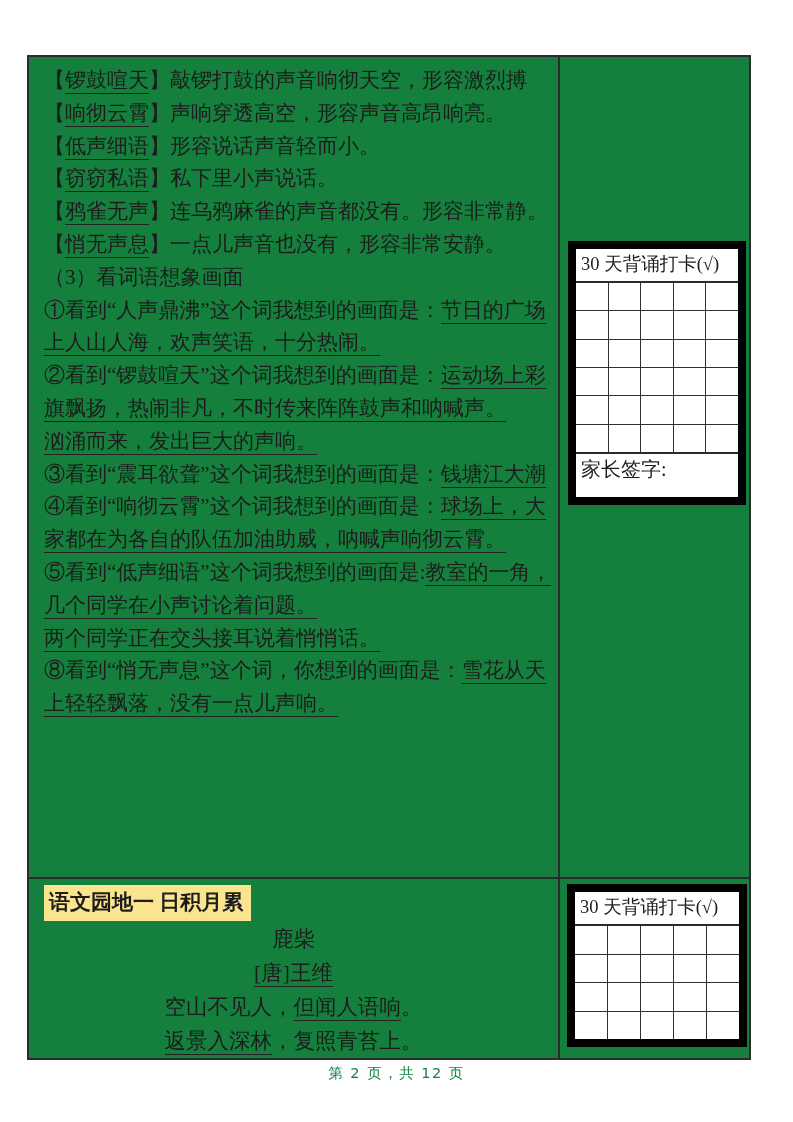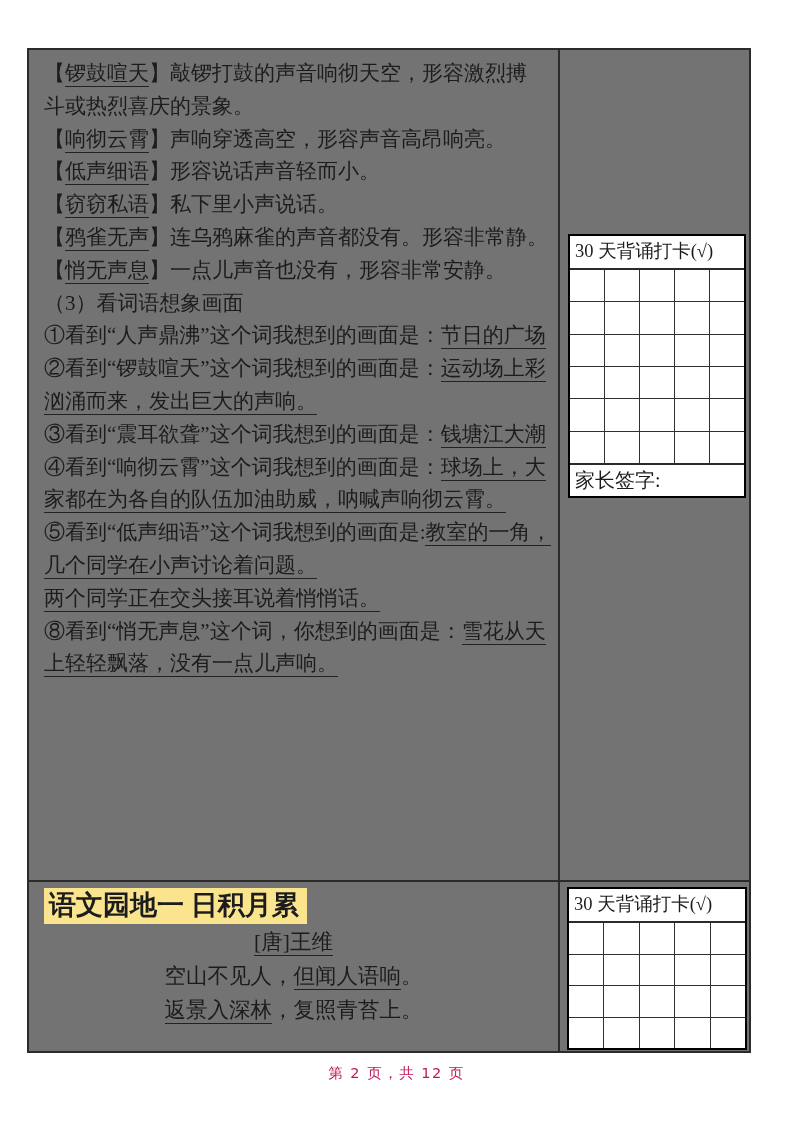--- a/index.html
+++ b/index.html
@@ -1,86 +1,87 @@
 <!DOCTYPE html>
 <html><head>
 <meta charset="utf-8">
 <style>
   html,body{margin:0;padding:0;background:#ffffff;}
   .page{
     position:relative;width:793px;height:1122px;background:#ffffff;
     font-family:"Liberation Serif","DejaVu Serif",serif;color:#1c1c1c;overflow:hidden;
   }
   .table{
-    position:absolute;left:27px;top:48px;width:724px;height:1005px;
-    border:2px solid #2b2b2b;box-sizing:border-box;display:flex;flex-direction:column;background:#737373;
+    position:absolute;left:27px;top:55px;width:724px;height:1005px;
+    border:2px solid #2b2b2b;box-sizing:border-box;display:flex;flex-direction:column;background:#15803d;
   }
   .row{display:flex;box-sizing:border-box;}
   .row-1{height:830px;}
   .row-2{flex:1;border-top:2px solid #2b2b2b;}
   .cell-left{
     width:531px;box-sizing:border-box;border-right:2px solid #2b2b2b;
   }
   .cell-right{flex:1;position:relative;box-sizing:border-box;}
   .idioms{padding:7px 4px 0 15px;font-size:21px;line-height:32.8px;}
   .line{white-space:nowrap;}
   .line .u{border-bottom:1.6px solid #222;padding-bottom:1px;}
   
   .checkin{
-    position:absolute;border:2px solid #000000;box-sizing:border-box;background:#fff;
+    position:absolute;border:8px solid #000000;box-sizing:border-box;background:#fff;
     display:flex;flex-direction:column;
   }
   .checkin-top{top:184px;left:8px;width:178px;height:264px;}
   .checkin-bottom{top:5px;left:7px;width:180px;height:163px;}
   .ck-title{
     height:34px;box-sizing:border-box;border-bottom:2px solid #2b2b2b;
     font-size:18.5px;line-height:31px;padding-left:5px;white-space:nowrap;font-style:normal;
   }
   .ck-grid{flex:1;display:flex;flex-direction:column;}
   .ck-row{flex:1;display:flex;border-bottom:1.4px solid #303030;box-sizing:border-box;}
   .ck-row:last-child{border-bottom:none;}
   .ck-cell{flex:1;border-right:1.4px solid #303030;box-sizing:border-box;}
   .ck-cell:last-child{border-right:none;}
   .ck-sign{
-    height:33px;box-sizing:border-box;border-top:2px solid #2b2b2b;
+    height:45px;box-sizing:border-box;border-top:2px solid #2b2b2b;
     font-size:20px;line-height:30px;padding-left:5px;white-space:nowrap;
   }
   
   .poem-cell{padding-top:4px;}
   .heading-wrap{margin:2px 0 0 15px;height:36px;}
   .heading{
-    display:inline-block;background:#fae48e;font-weight:bold;font-size:27px;
+    display:inline-block;background:#fae48e;font-weight:bold;font-size:21px;
     padding:4px 8px 5px 5px;line-height:27px;
   }
   .poem{text-align:center;font-size:21.5px;line-height:34px;margin-top:1px;}
   .poem .line{white-space:nowrap;}
   .pagefooter{
     position:absolute;left:0;right:0;top:1064px;text-align:center;
     font-family:"DejaVu Sans","Liberation Sans",sans-serif;font-size:14.5px;
-    letter-spacing:1.5px;color:#be185d;
+    letter-spacing:1.5px;color:#15803d;
   }
 </style>
 </head>
 <body>
 
 <div class="page">
   <div class="table">
 
     <div class="row row-1">
       <div class="cell-left idioms">
           <div class="line"><span>【</span><span class="u">锣鼓喧天</span><span>】敲锣打鼓的声音响彻天空，形容激烈搏</span></div>
-          <div class="line"><span>斗或热烈喜庆的景象。</span></div>
           <div class="line"><span>【</span><span class="u">响彻云霄</span><span>】声响穿透高空，形容声音高昂响亮。</span></div>
           <div class="line"><span>【</span><span class="u">低声细语</span><span>】形容说话声音轻而小。</span></div>
           <div class="line"><span>【</span><span class="u">窃窃私语</span><span>】私下里小声说话。</span></div>
           <div class="line"><span>【</span><span class="u">鸦雀无声</span><span>】连乌鸦麻雀的声音都没有。形容非常静。</span></div>
           <div class="line"><span>【</span><span class="u">悄无声息</span><span>】一点儿声音也没有，形容非常安静。</span></div>
           <div class="line"><span>（3）看词语想象画面</span></div>
           <div class="line"><span>①看到“人声鼎沸”这个词我想到的画面是：</span><span class="u">节日的广场</span></div>
+          <div class="line"><span class="u">上人山人海，欢声笑语，十分热闹。</span></div>
           <div class="line"><span>②看到“锣鼓喧天”这个词我想到的画面是：</span><span class="u">运动场上彩</span></div>
+          <div class="line"><span class="u">旗飘扬，热闹非凡，不时传来阵阵鼓声和呐喊声。</span></div>
           <div class="line"><span class="u">汹涌而来，发出巨大的声响。</span></div>
           <div class="line"><span>③看到“震耳欲聋”这个词我想到的画面是：</span><span class="u">钱塘江大潮</span></div>
           <div class="line"><span>④看到“响彻云霄”这个词我想到的画面是：</span><span class="u">球场上，大</span></div>
           <div class="line"><span class="u">家都在为各自的队伍加油助威，呐喊声响彻云霄。</span></div>
           <div class="line"><span>⑤看到“低声细语”这个词我想到的画面是:</span><span class="u">教室的一角，</span></div>
           <div class="line"><span class="u">几个同学在小声讨论着问题。</span></div>
           <div class="line"><span class="u">两个同学正在交头接耳说着悄悄话。</span></div>
           <div class="line"><span>⑧看到“悄无声息”这个词，你想到的画面是：</span><span class="u">雪花从天</span></div>
           <div class="line"><span class="u">上轻轻飘落，没有一点儿声响。</span></div>
         </div>
@@ -135,20 +136,21 @@
         </div>
       </div>
     </div>
 
     <div class="row row-2">
       <div class="cell-left poem-cell">
         <div class="heading-wrap">
           <span class="heading">语文园地一 日积月累</span>
         </div>
         <div class="poem">
+            <div class="line"><span>鹿柴</span></div>
             <div class="line"><span class="u">[唐]</span><span class="u">王维</span></div>
             <div class="line"><span>空山不见人，</span><span class="u">但闻人语响</span><span>。</span></div>
             <div class="line"><span class="u">返景入深林</span><span>，复照青苔上。</span></div>
           </div>
       </div>
       <div class="cell-right">
         <div class="checkin checkin-bottom">
           <div class="ck-title">30 天背诵打卡(√)</div>
           <div class="ck-grid">
               <div class="ck-row">

